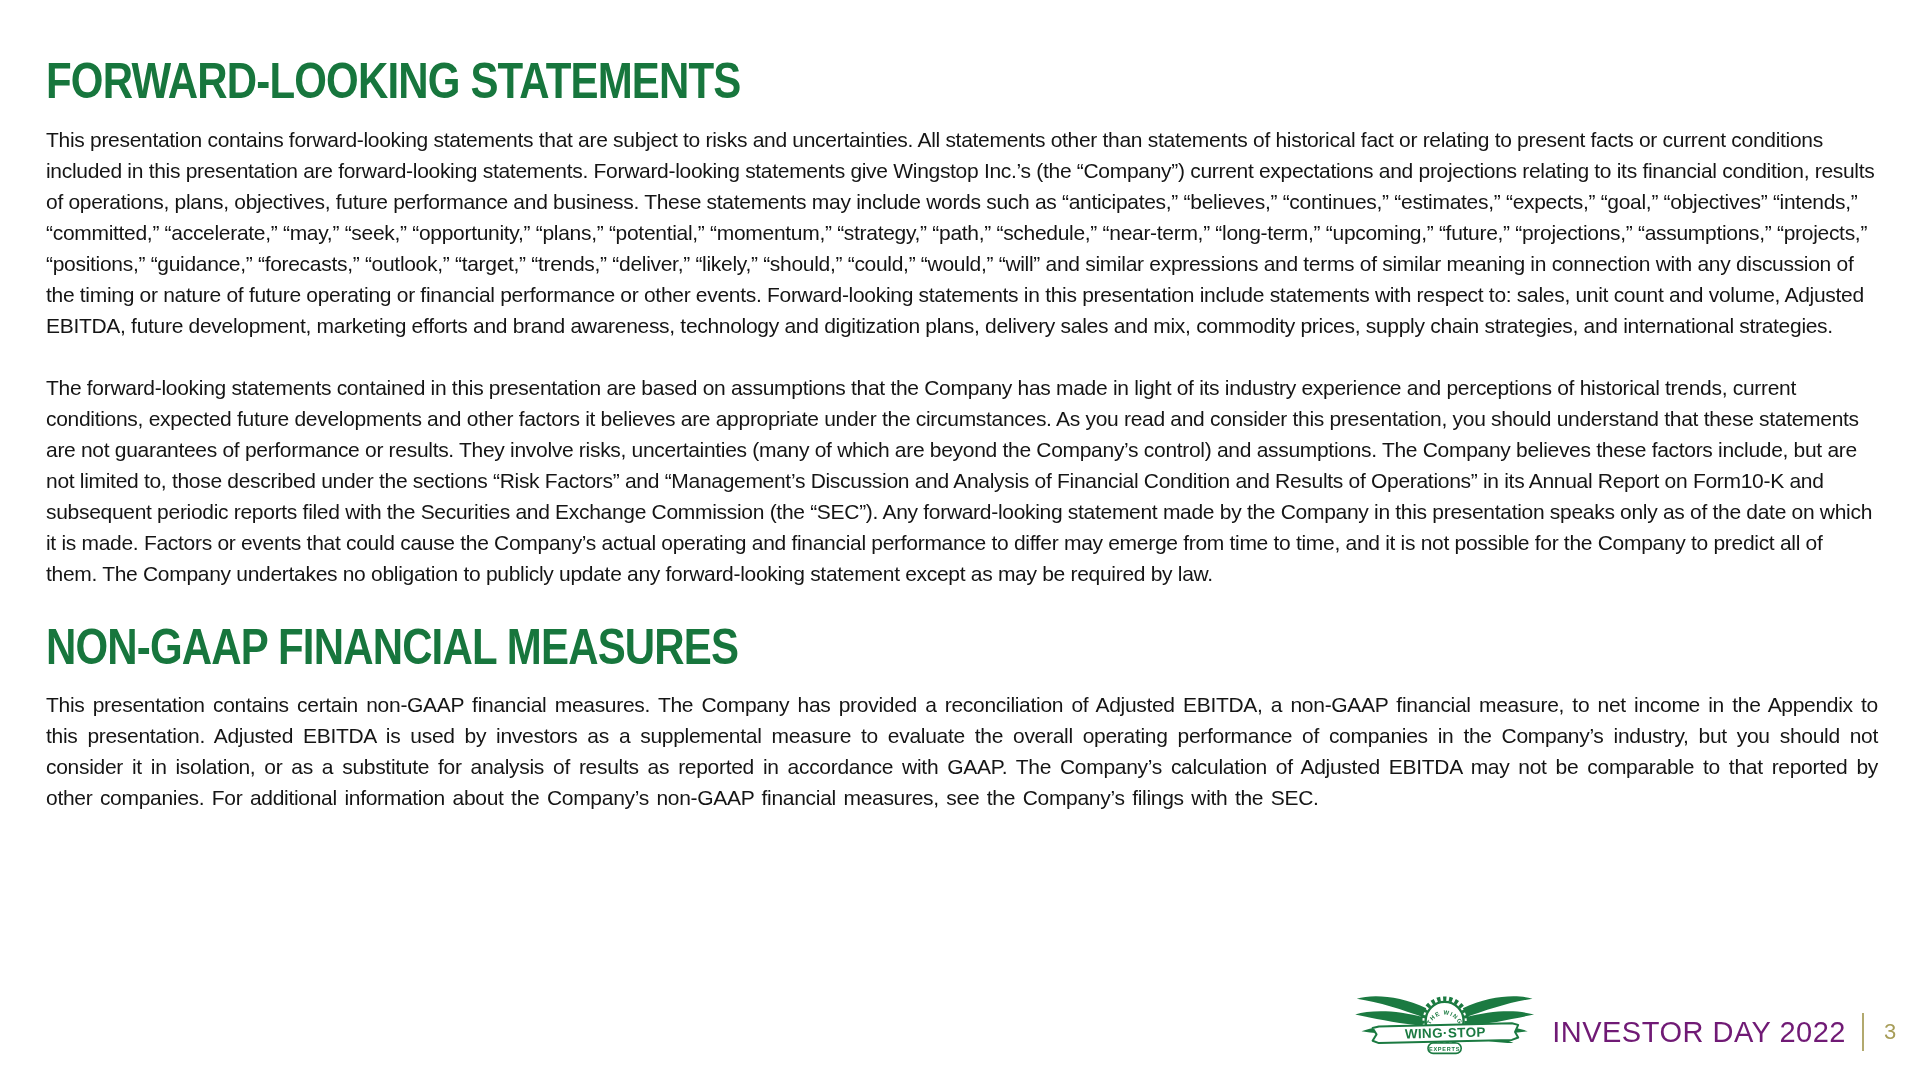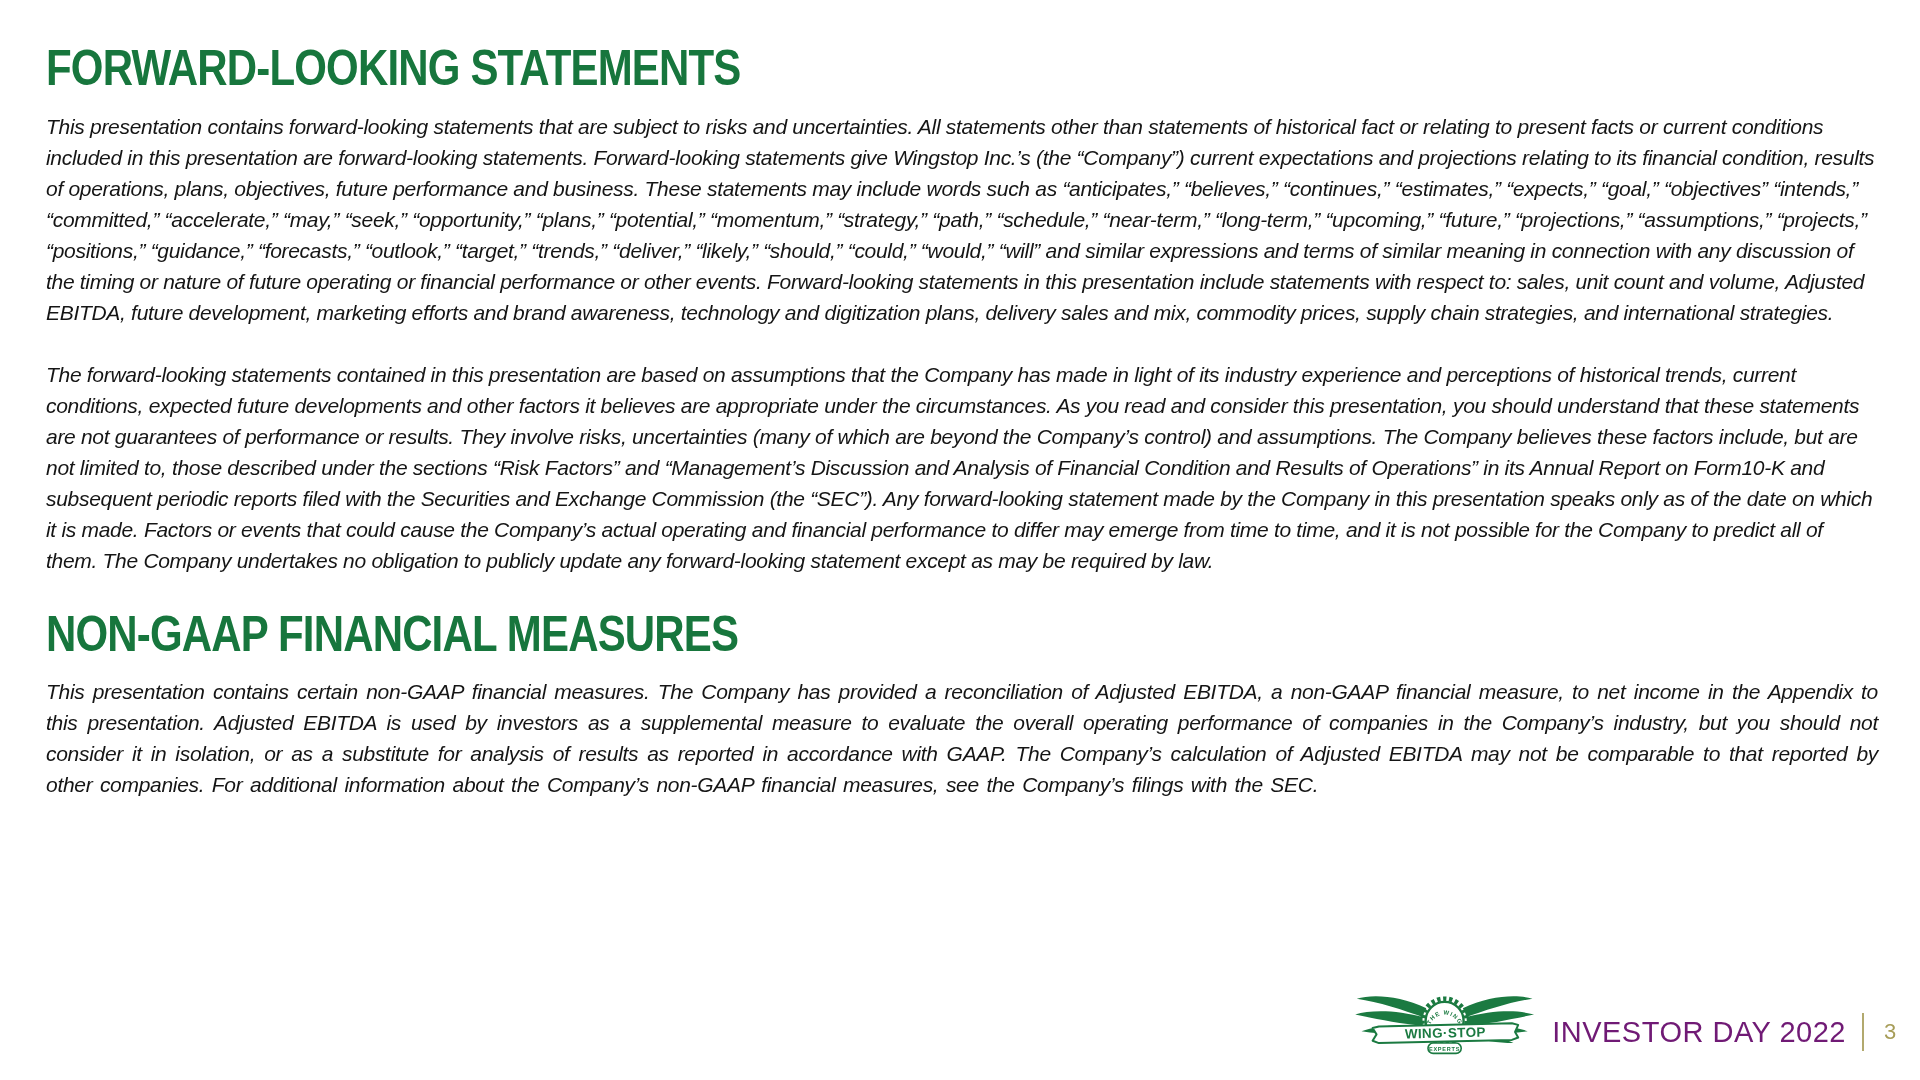--- a/index.html
+++ b/index.html
@@ -5,21 +5,21 @@
   html, body { margin: 0; padding: 0; }
   body {
     width: 1920px; height: 1080px;
     background: #ffffff;
     font-family: "Liberation Sans", sans-serif;
     position: relative;
     overflow: hidden;
   }
   .slide {
     position: absolute; inset: 0;
-    padding: 14px 30px 0 46px;
+    padding: 27px 30px 0 46px;
     box-sizing: border-box;
   }
   .section-heading {
     color: #17763D;
     font-size: 50px;
     font-weight: bold;
     letter-spacing: -1px;
     line-height: 1.05;
     margin: 32px 0 16px 0;
     transform: scaleX(0.84);
@@ -27,21 +27,20 @@
     white-space: nowrap;
   }
   .section-heading.first { margin-top: 28px; }
   .body-text {
     color: #151515;
     font-size: 21px;
     line-height: 31px;
     letter-spacing: -0.3px;
     margin: 0 12px 31px 0;
     max-width: 1842px;
-    font-style: italic;
   }
   .body-text.justified {
     text-align: justify;
     text-align-last: left;
     word-spacing: 2px;
   }
   .footer {
     position: absolute;
     right: 22px; bottom: 8px;
     display: flex;

